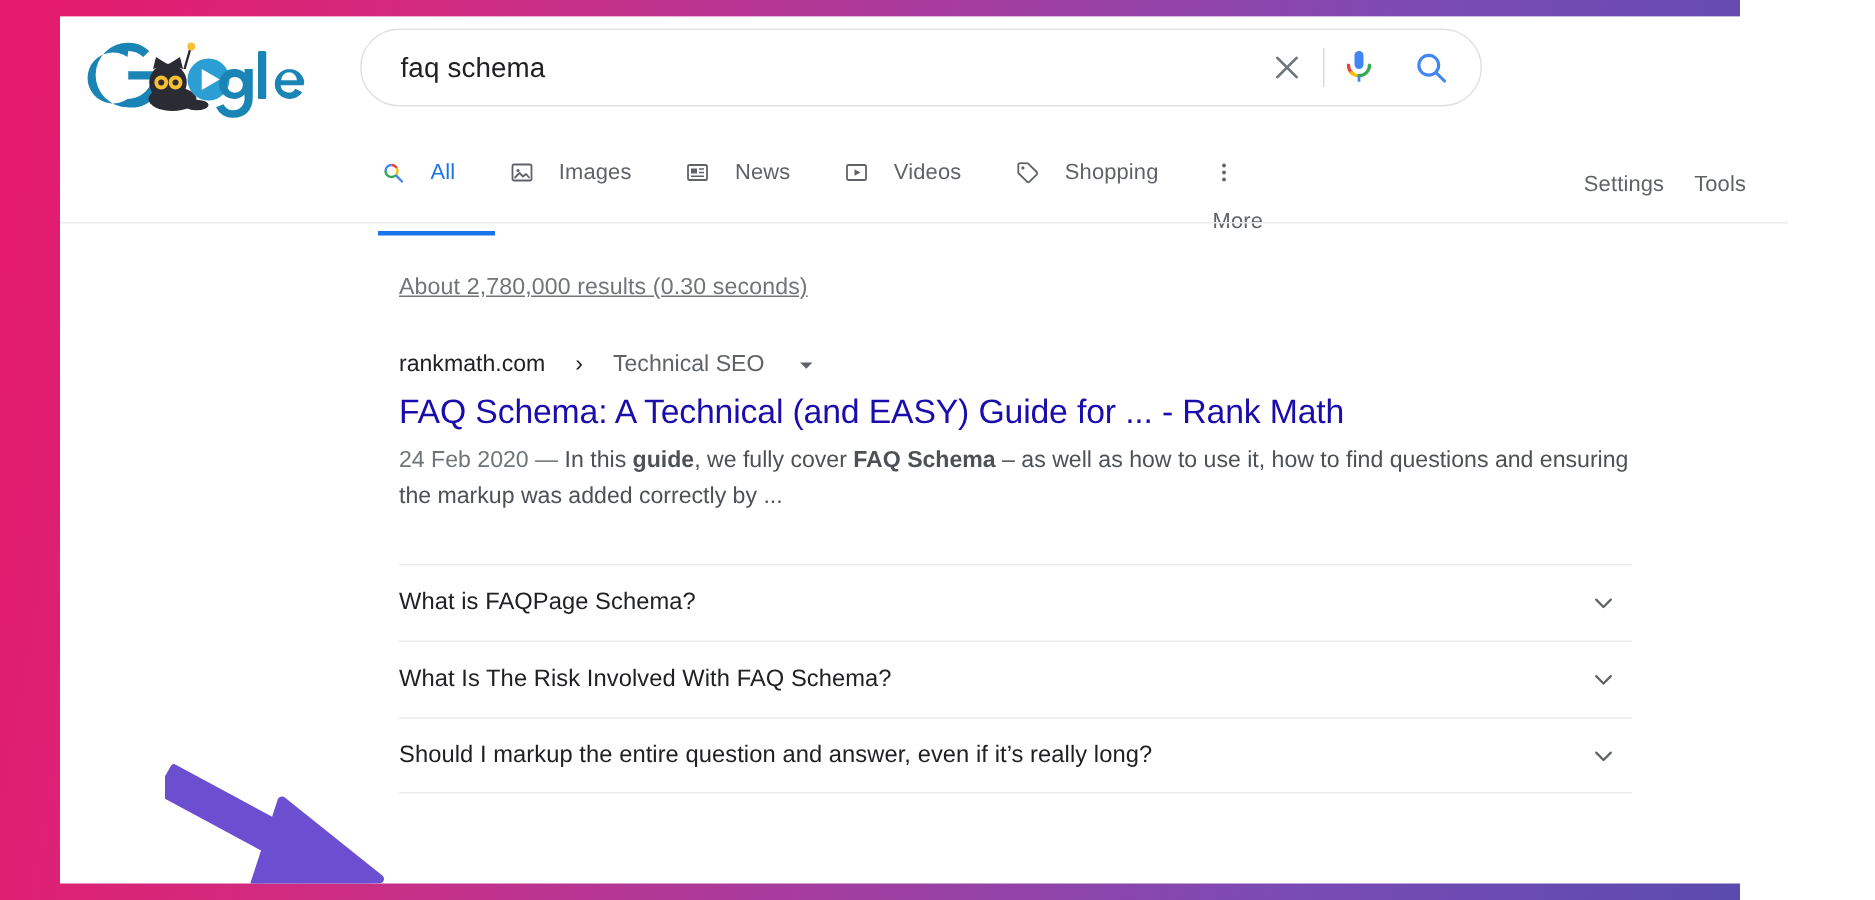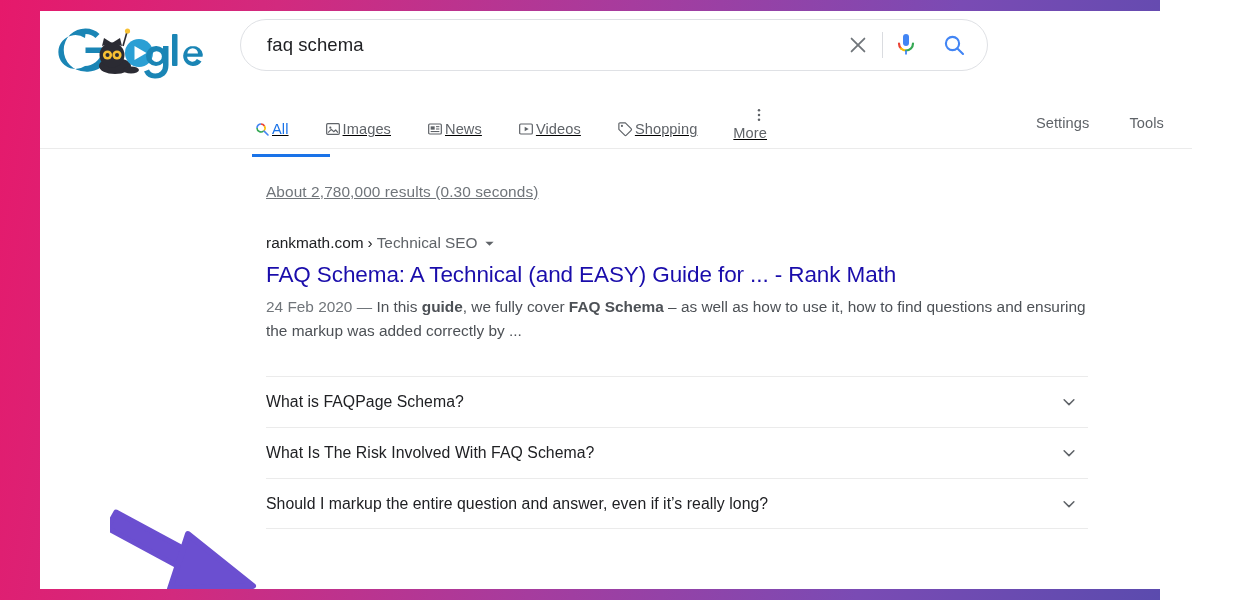--- a/index.html
+++ b/index.html
@@ -106,29 +106,28 @@
     position: absolute;
     left: 214px;
     top: 96px;
     display: flex;
     align-items: flex-start;
     height: 42px;
   }
 
   .tab {
     display: flex;
-    align-items: flex-end;
-    gap: 2px;
+    align-items: flex-start;
+    gap: 17px;
     padding: 0 14px 0 0;
     margin-right: 22px;
     height: 30px;
     cursor: pointer;
     position: relative;
     white-space: nowrap;
-    text-decoration: underline;
   }
   .tab:last-child { margin-right: 0; flex-direction: column; }
 
   .tab-label {
     font-size: 14.6px;
     color: #5f6368;
     letter-spacing: 0.1px;
   }
 
   .tab.active .tab-label { color: #1a73e8; }
@@ -144,21 +143,21 @@
   }
 
   .tab-icon { display: flex; align-items: center; }
 
   
   #header-right {
     position: absolute;
     right: 28px;
     top: 104px;
     display: flex;
-    gap: 40px;
+    gap: 20px;
   }
   .hr-item {
     font-size: 14.6px;
     color: #5f6368;
     cursor: pointer;
     letter-spacing: 0.1px;
   }
 
   
   #main {
@@ -181,21 +180,21 @@
   #result {
     position: absolute;
     left: 226px;
     top: 84px;
     width: 830px;
   }
 
   #result-url-line {
     display: flex;
     align-items: center;
-    gap: 4px;
+    gap: 20px;
     font-size: 15.4px;
     line-height: 20px;
     color: #202124;
     margin-bottom: 8px;
   }
   #result-domain  { color: #202124; }
   #result-breadcrumb { color: #5f6368; }
   #result-caret {
     display: inline-flex;
     align-items: center;

